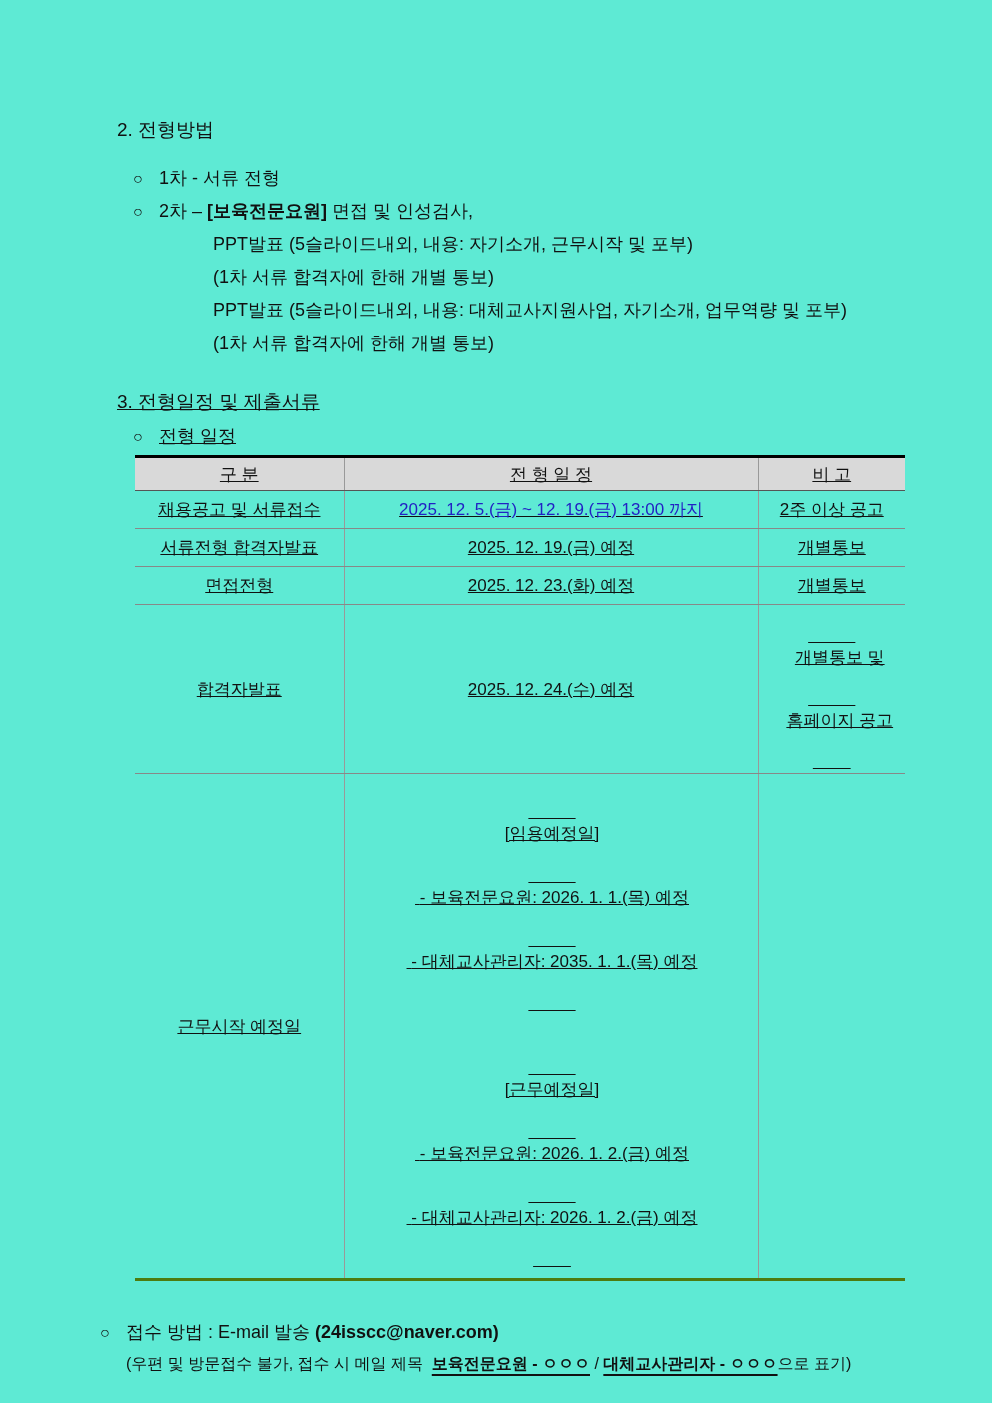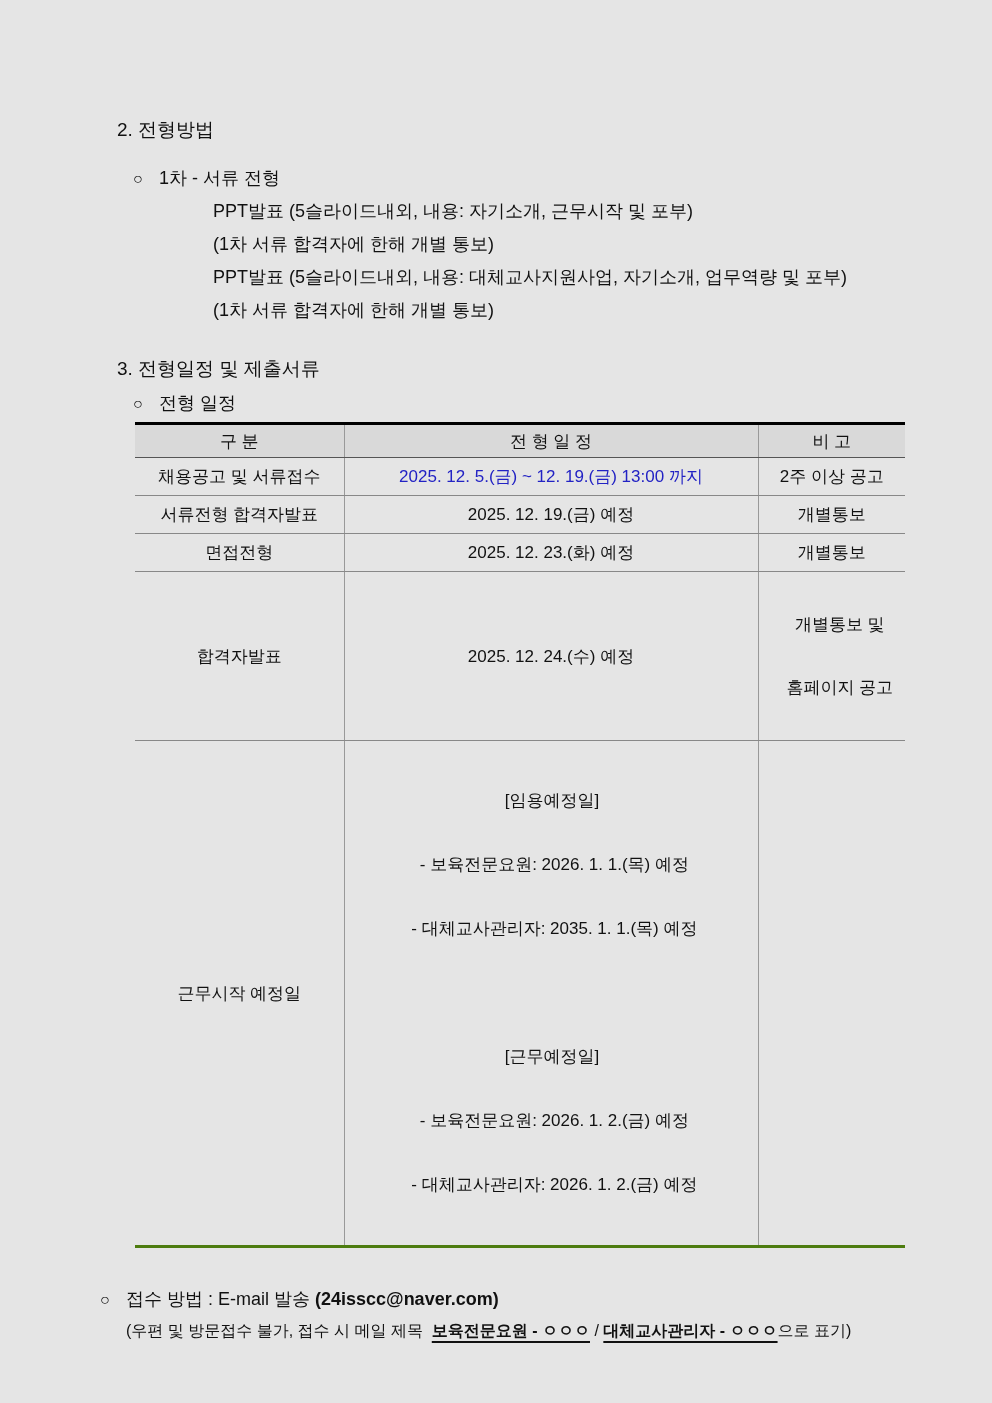--- a/index.html
+++ b/index.html
@@ -5,37 +5,37 @@
   * { box-sizing: border-box; }
   html, body { margin: 0; padding: 0; background: #ffffff; }
   body {
     font-family: "Liberation Sans", "DejaVu Sans", sans-serif;
     color: #111111;
   }
   .page {
     position: relative;
     width: 992px;
     height: 1403px;
-    background: #e5e5e5;
+    background: #5eead4;
     overflow: hidden;
     padding: 118px 30px 0 117px;
   }
 
   
   .sec-heading { font-size: 19px; line-height: 24px; white-space: pre-wrap; }
   .m-line { font-size: 18px; line-height: 33px; white-space: pre-wrap; }
   .m-sub { margin-left: 16px; }
   .m-indent { padding-left: 96px; }
   .circle { display: inline-block; width: 26px; font-size: 16px; }
   .b { font-weight: bold; }
 
   #section-method { margin-top: 0; }
   #section-method .lines { margin-top: 20px; }
 
-  #section-schedule { margin-top: 30px; }
+  #section-schedule { margin-top: 30px; text-decoration: underline; }
   .sub-line { font-size: 18px; line-height: 26px; margin: 9px 0 0 16px; white-space: pre-wrap; }
 
   
   table.schedule {
     border-collapse: collapse;
     table-layout: fixed;
     width: 770px;
     margin: 5px 0 0 18px;
     font-size: 17px;
     border-top: 3px solid #000;
@@ -80,20 +80,21 @@
 </style>
 </head>
 <body>
 
 <div class="page">
 
   <div id="section-method">
     <div class="sec-heading">2. 전형방법</div>
     <div class="lines">
       <div class="m-line m-sub"><span class="circle">○</span><span>1차 - 서류 전형</span></div>
+      <div class="m-line m-sub"><span class="circle">○</span><span>2차 – </span><span class="b">[보육전문요원]</span><span> 면접 및 인성검사,</span></div>
       <div class="m-line m-indent">PPT발표 (5슬라이드내외, 내용: 자기소개, 근무시작 및 포부)</div>
       <div class="m-line m-indent">(1차 서류 합격자에 한해 개별 통보)</div>
       <div class="m-line m-indent">PPT발표 (5슬라이드내외, 내용: 대체교사지원사업, 자기소개, 업무역량 및 포부)</div>
       <div class="m-line m-indent">(1차 서류 합격자에 한해 개별 통보)</div>
     </div>
   </div>
 
   <div id="section-schedule">
     <div class="sec-heading">3. 전형일정 및 제출서류</div>
     <div class="sub-line"><span class="circle">○</span><span>전형 일정</span></div>

